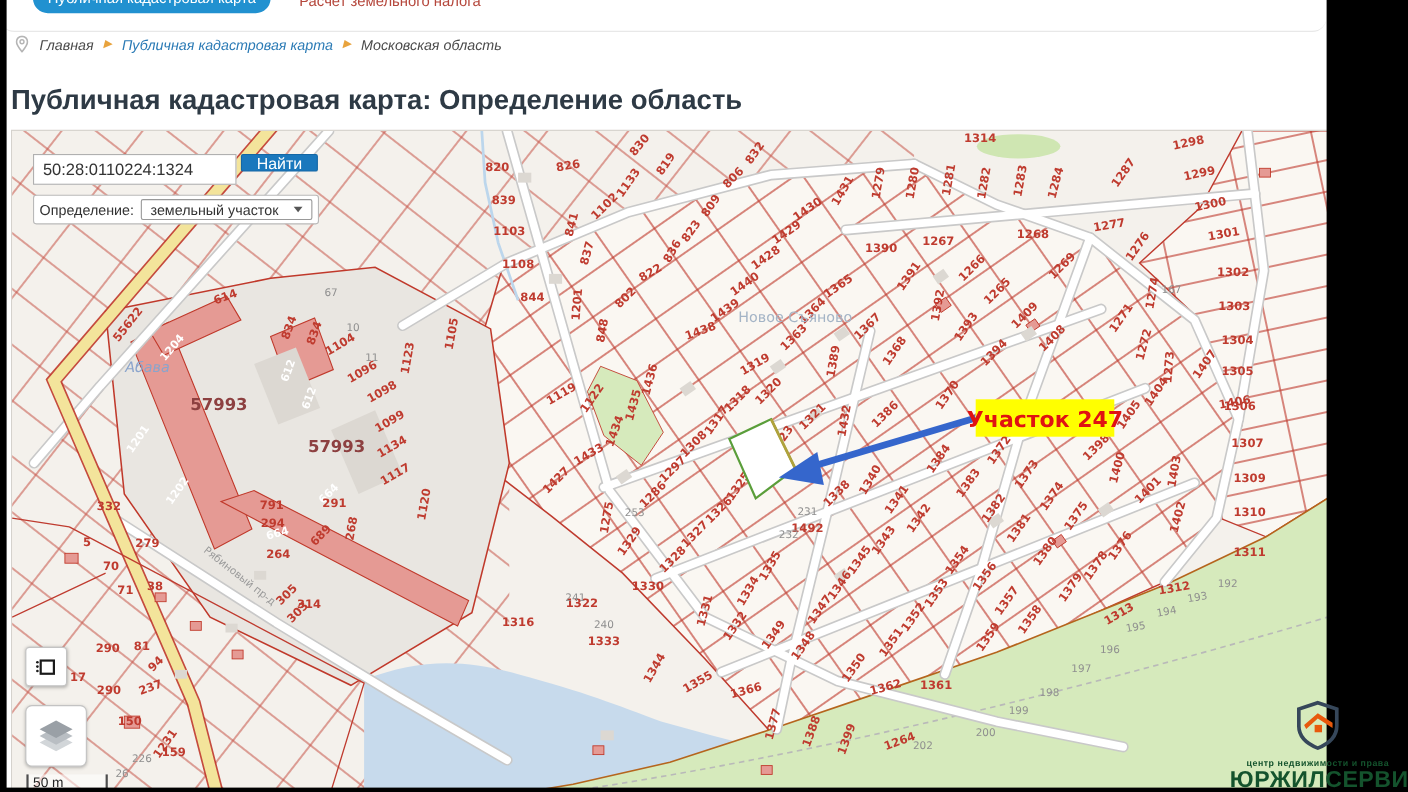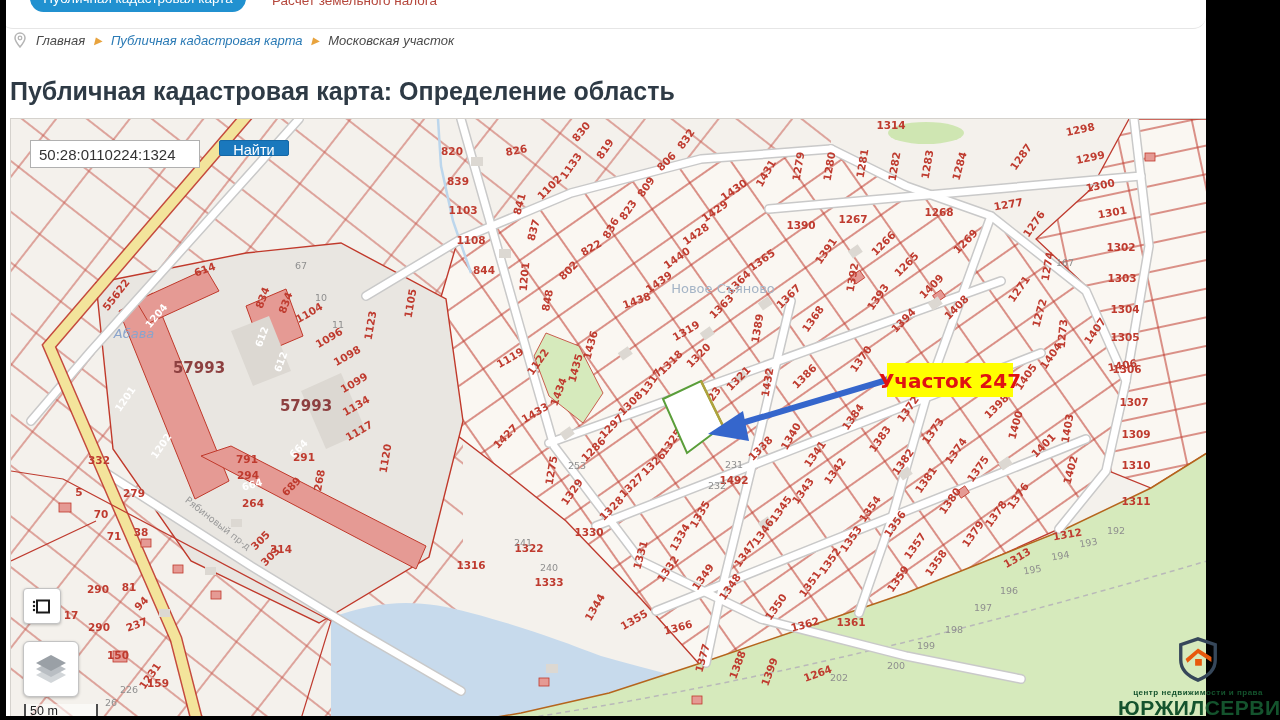--- a/index.html
+++ b/index.html
@@ -21,21 +21,21 @@
   .lbl{font-family:"DejaVu Sans",sans-serif;font-size:10.5px;font-weight:600;fill:#bf3b2f;text-anchor:middle;}
   .lbl.g{fill:#8f8f8f;font-size:9.5px;font-weight:400;}
   .lbl.w{fill:#ffffff;font-size:10px;}
   .lbl.b{fill:#8d4040;font-size:15px;}
   .lbl.p{fill:#a4b4c6;font-size:13px;font-weight:400;}
   .lbl.wt{fill:#8aa4cc;font-size:13px;font-weight:400;font-style:italic;}
   .lbl.rd{fill:#9a9a9a;font-size:9.5px;font-weight:400;}
   .road-c path{fill:none;stroke:#c9c9c9;stroke-width:10;stroke-linejoin:round;stroke-linecap:round;}
   .road-f path{fill:none;stroke:#ffffff;stroke-width:7;stroke-linejoin:round;stroke-linecap:round;}
   
-  .srch{position:absolute;left:19px;top:21px;width:170px;height:28px;border:1px solid #b0b0b0;background:#fff;
+  .srch{position:absolute;left:19px;top:21px;width:185px;height:28px;border:1px solid #b0b0b0;background:#fff;
         font-size:15px;color:#333;padding:0 0 0 8px;box-sizing:border-box;font-family:"Liberation Sans",sans-serif;}
   .findbtn{position:absolute;left:208px;top:21px;width:70px;height:16px;background:#1a78bd;color:#fff;border:1px solid #1467a5;
            font-size:14.5px;border-radius:2px;font-family:"Liberation Sans",sans-serif;}
   .defrow{position:absolute;left:19px;top:58px;background:#fff;border:1px solid #b9b9b9;border-radius:3px;
           display:flex;align-items:center;gap:6px;padding:3px 5px;font-size:13px;color:#333;}
   .selbox{border:1px solid #999;border-radius:2px;padding:1px 8px;display:flex;align-items:center;gap:14px;background:#fff;}
   .chev{width:0;height:0;border-left:4px solid transparent;border-right:4px solid transparent;border-top:5px solid #555;}
   .sqbtn{position:absolute;background:#fff;border:1px solid #c3c3c3;border-radius:4px;box-shadow:0 1px 3px rgba(0,0,0,.25);
          display:flex;align-items:center;justify-content:center;}
   .scale{position:absolute;left:13px;top:565px;font-size:12.5px;color:#222;}
@@ -66,21 +66,21 @@
     <span class="pin">
       <svg width="12" height="16" viewBox="0 0 12 16">
           <path d="M6 1C3.2 1 1 3.2 1 6c0 3 5 9 5 9s5-6 5-9C11 3.2 8.8 1 6 1Z" fill="none" stroke="#b5b5b5" stroke-width="1.5"></path>
           <circle cx="6" cy="6" r="1.8" fill="none" stroke="#b5b5b5" stroke-width="1.3"></circle>
         </svg>
     </span>
     <span>Главная</span>
     <span class="sep">▶</span>
     <span class="lnk">Публичная кадастровая карта</span>
     <span class="sep">▶</span>
-    <span>Московская участок</span>
+    <span>Московская область</span>
   </div>
 
   <h1 class="pagetitle">Публичная кадастровая карта: Определение область</h1>
 
   <div class="map">
     <svg class="base" viewBox="10 118 1196 600" preserveAspectRatio="none">
       <defs>
         <pattern id="pa" width="46" height="34" patternUnits="userSpaceOnUse" patternTransform="rotate(-35)">
           <rect x="0" y="0" width="46" height="34" fill="none" stroke="#bf3b2f" stroke-width="1.1"></rect>
         </pattern>
@@ -428,20 +428,27 @@
       </g>
 
       <g>
         <rect id="ann-bg" x="886" y="362" width="126" height="34" fill="#ffff00"></rect>
         <text id="ann-text" x="949" y="387" text-anchor="middle" font-family="DejaVu Sans, sans-serif" font-size="20" font-weight="bold" fill="#e01212">Участок 247</text>
       </g>
     </svg>
 
     <input class="srch" value="50:28:0110224:1324" style="">
     <button class="findbtn">Найти</button>
+    <div class="defrow">
+      <span>Определение:</span>
+      <span class="selbox">
+        <span>земельный участок</span>
+        <span class="chev"></span>
+      </span>
+    </div>
 
     <div class="sqbtn" style="left:12px;top:469px;width:36px;height:34px;">
       <svg width="20" height="20" viewBox="0 0 20 20">
         <rect x="5" y="4.5" width="12" height="12" fill="none" stroke="#1a1a1a" stroke-width="2"></rect>
         <circle cx="2" cy="6" r="1.2" fill="#1a1a1a"></circle>
           <circle cx="2" cy="10" r="1.2" fill="#1a1a1a"></circle>
           <circle cx="2" cy="14" r="1.2" fill="#1a1a1a"></circle>
       </svg>
     </div>
     <div class="sqbtn" style="left:12px;top:522px;width:54px;height:54px;border-radius:6px;">

